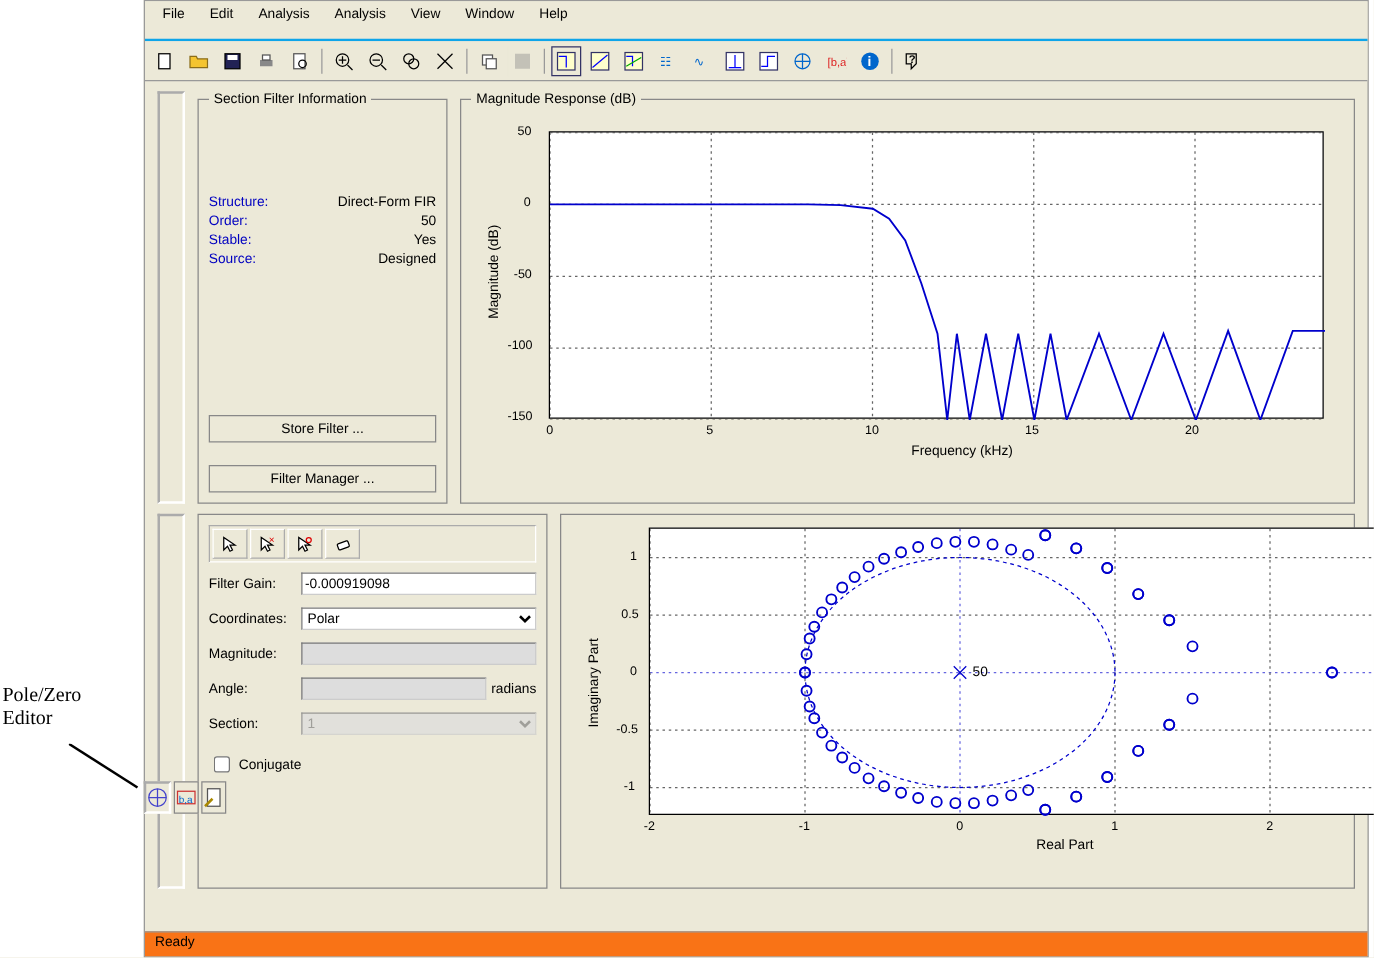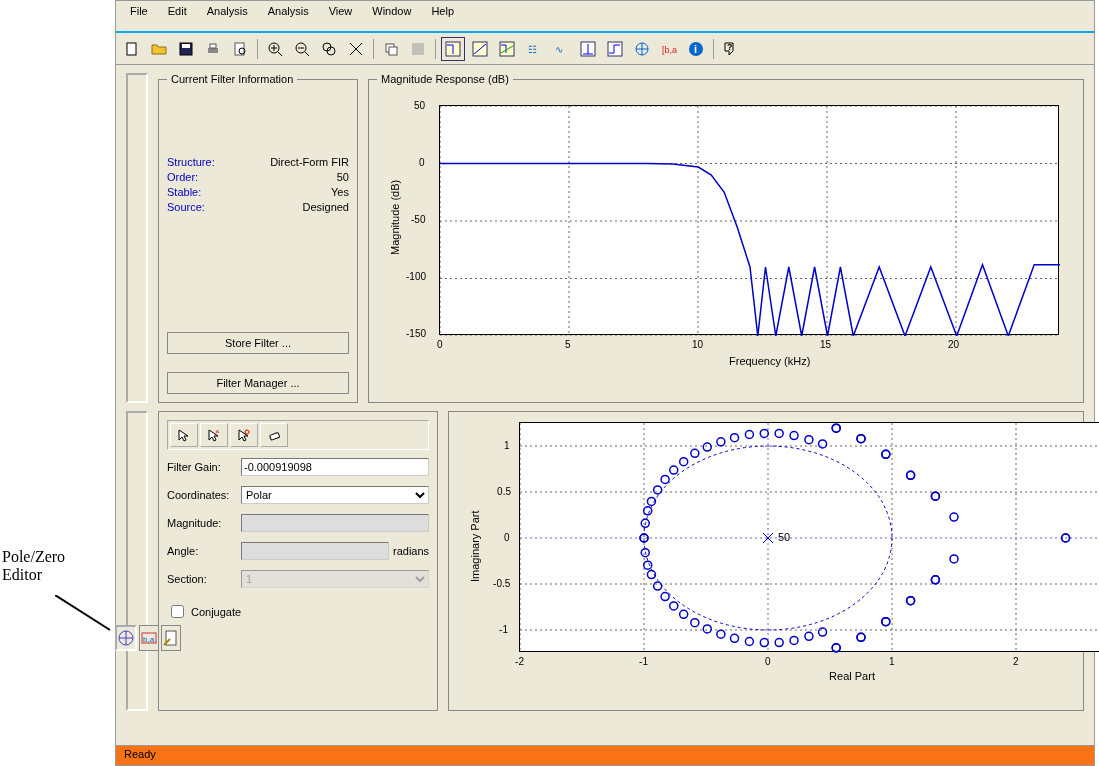--- a/index.html
+++ b/index.html
@@ -318,21 +318,21 @@
           <text x="4" y="9" font-size="9" fill="#000" font-weight="bold">?</text>
         </svg>
       </div>
   </div>
 
   <div class="content">
     <div class="row top">
       <div class="spacer-col"></div>
 
       <fieldset class="filter-info">
-        <legend>Current Filter Information</legend>
+        <legend>Section Filter Information</legend>
         <div class="info-grid">
           <div class="kv">
               <span class="k">Structure:</span>
               <span class="v">Direct-Form FIR</span>
             </div>
           <div class="kv">
               <span class="k">Order:</span>
               <span class="v">50</span>
             </div>
           <div class="kv">

